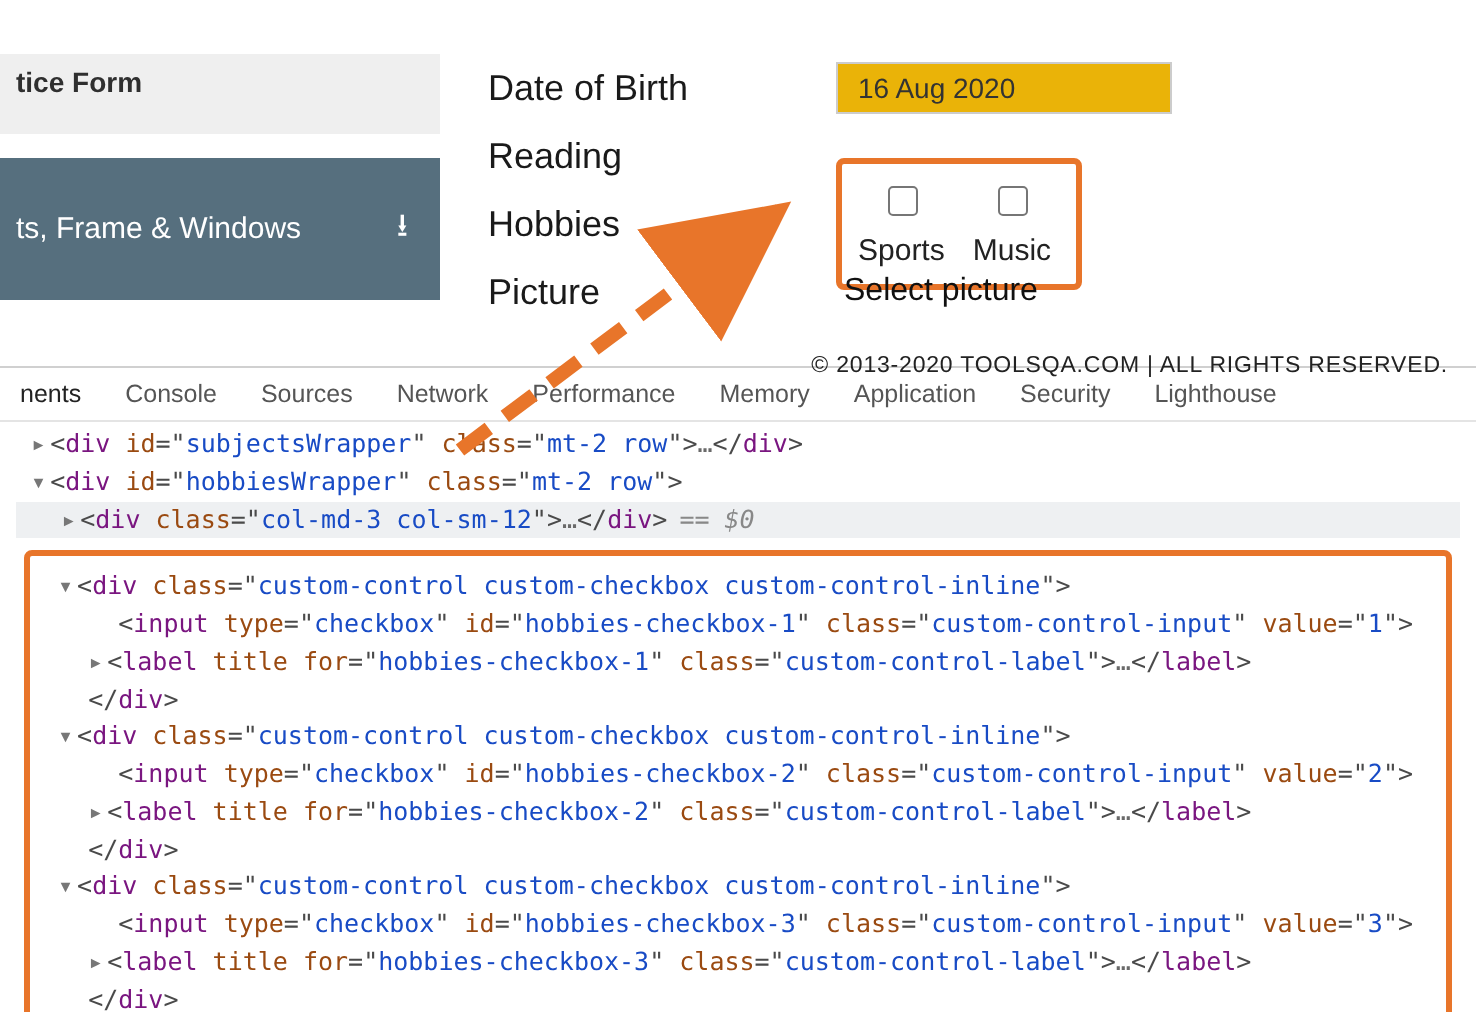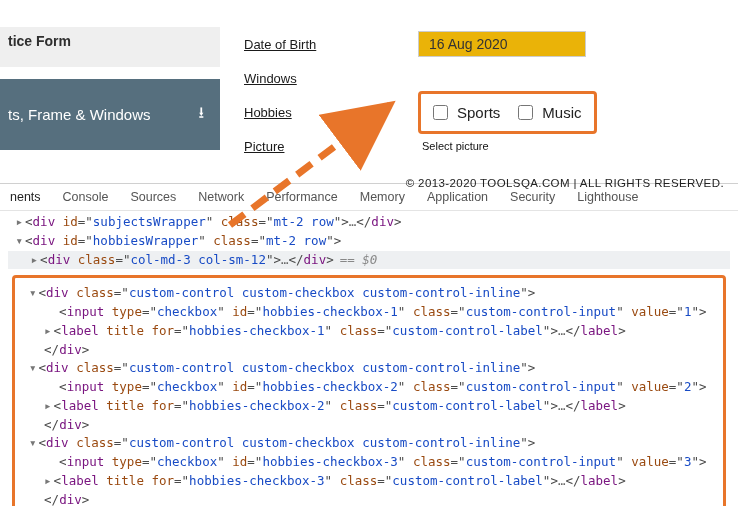--- a/index.html
+++ b/index.html
@@ -24,32 +24,32 @@
   .sidebar-item {
     background: #566f7e; color: #fff; padding: 22px 16px; margin-top: 12px;
     display: flex; align-items: center; justify-content: space-between;
     font-size: 15px;
   }
   .dl-icon { font-size: 16px; }
   .form-area {
     position: absolute; left: 220px; top: 0; right: 0; padding: 0 12px 0 24px;
   }
   .form-row { display: flex; align-items: center; height: 34px; }
-  .flab { width: 174px; color: #1a1a1a; font-size: 13px; text-decoration: underline; }
+  .flab { width: 174px; color: #1a1a1a; font-size: 18px; }
   .dob-field {
     border: 1px solid #ccc; padding: 4px 10px; min-width: 168px; font-size: 14px;
     background: #eab308;
   }
   .hobbies-box {
     border: 3px solid #e8752a; border-radius: 4px; padding: 8px 12px 8px 8px;
     display: flex; gap: 14px; align-items: center;
   }
-  .chk { display: flex; align-items: center; gap: 6px; font-size: 15px; color: #222; }
+  .chk { display: flex; align-items: center; gap: 6px; font-size: 15px; color: #222; flex-direction: column; }
   .chk input { width: 15px; height: 15px; accent-color: #666; }
-  .select-picture { font-size: 11px; color: #111; padding-left: 4px; }
+  .select-picture { font-size: 16px; color: #111; padding-left: 4px; }
   .footer-line {
     position: absolute; right: 14px; top: 150px; font-size: 11.5px; color: #222; letter-spacing: 0.4px;
   }
 
   
   .arrow-svg { position: absolute; left: 170px; top: 48px; z-index: 5; pointer-events: none; }
 
   
   .devtools {
     border-top: 1px solid #d0d0d0;
@@ -92,21 +92,21 @@
       <span class="dl-icon">⭳</span>
     </div>
   </div>
 
   <div class="form-area">
     <div class="form-row">
       <div class="flab">Date of Birth</div>
       <div class="dob-field">16 Aug 2020</div>
     </div>
     <div class="form-row">
-      <div class="flab">Windows</div>
+      <div class="flab">Reading</div>
     </div>
     <div class="form-row">
       <div class="flab">Hobbies</div>
       <div class="hobbies-box">
         <label class="chk">
           <input type="checkbox" style="">
           <span>Sports</span>
         </label>
         <label class="chk">
           <input type="checkbox" style="">

